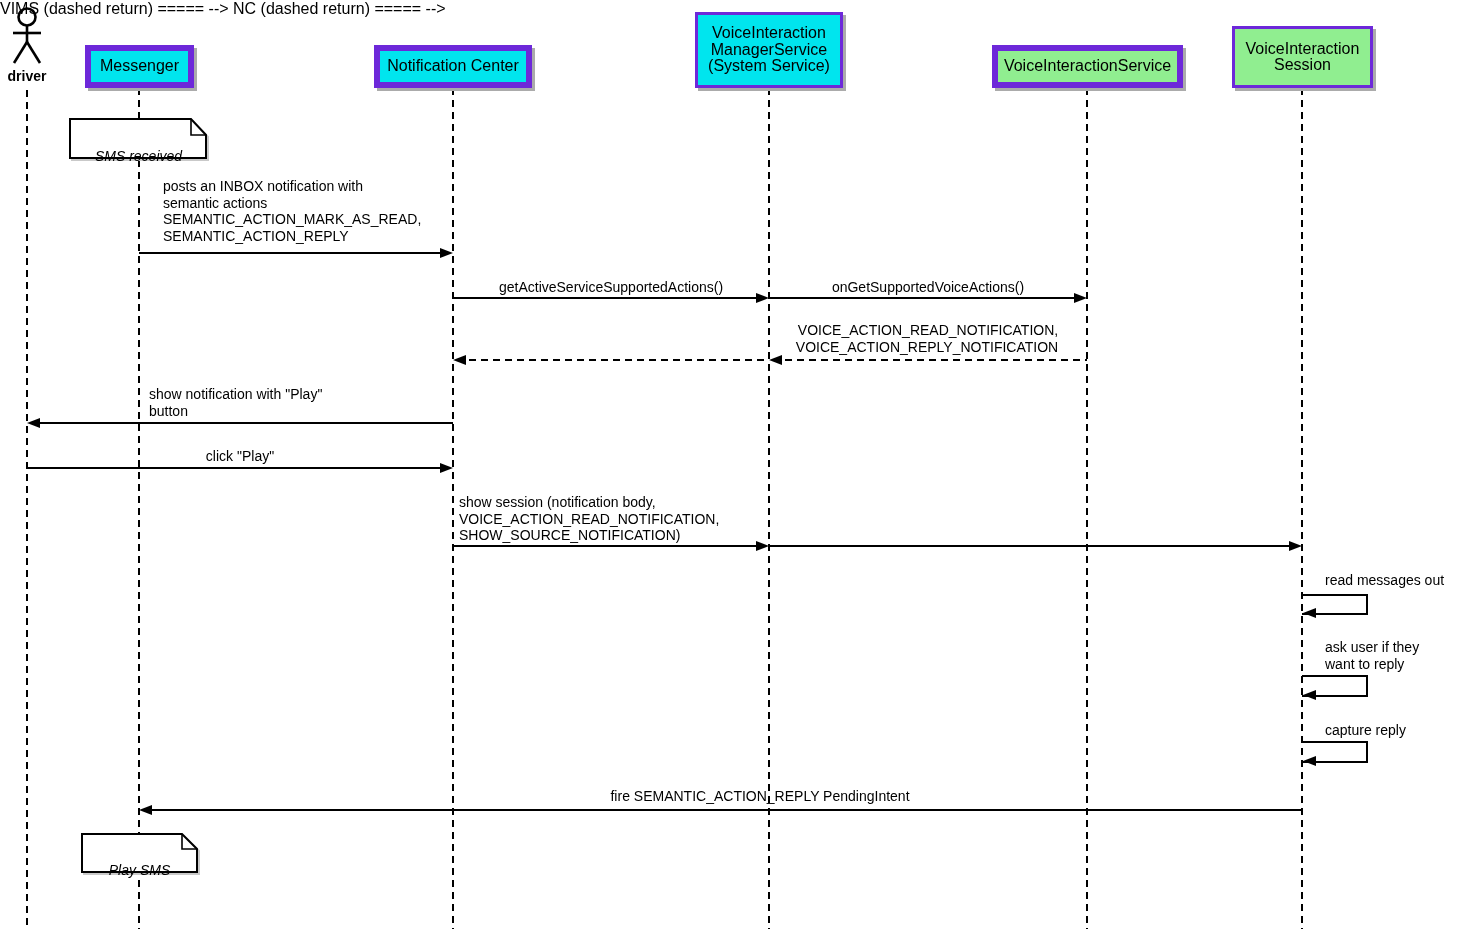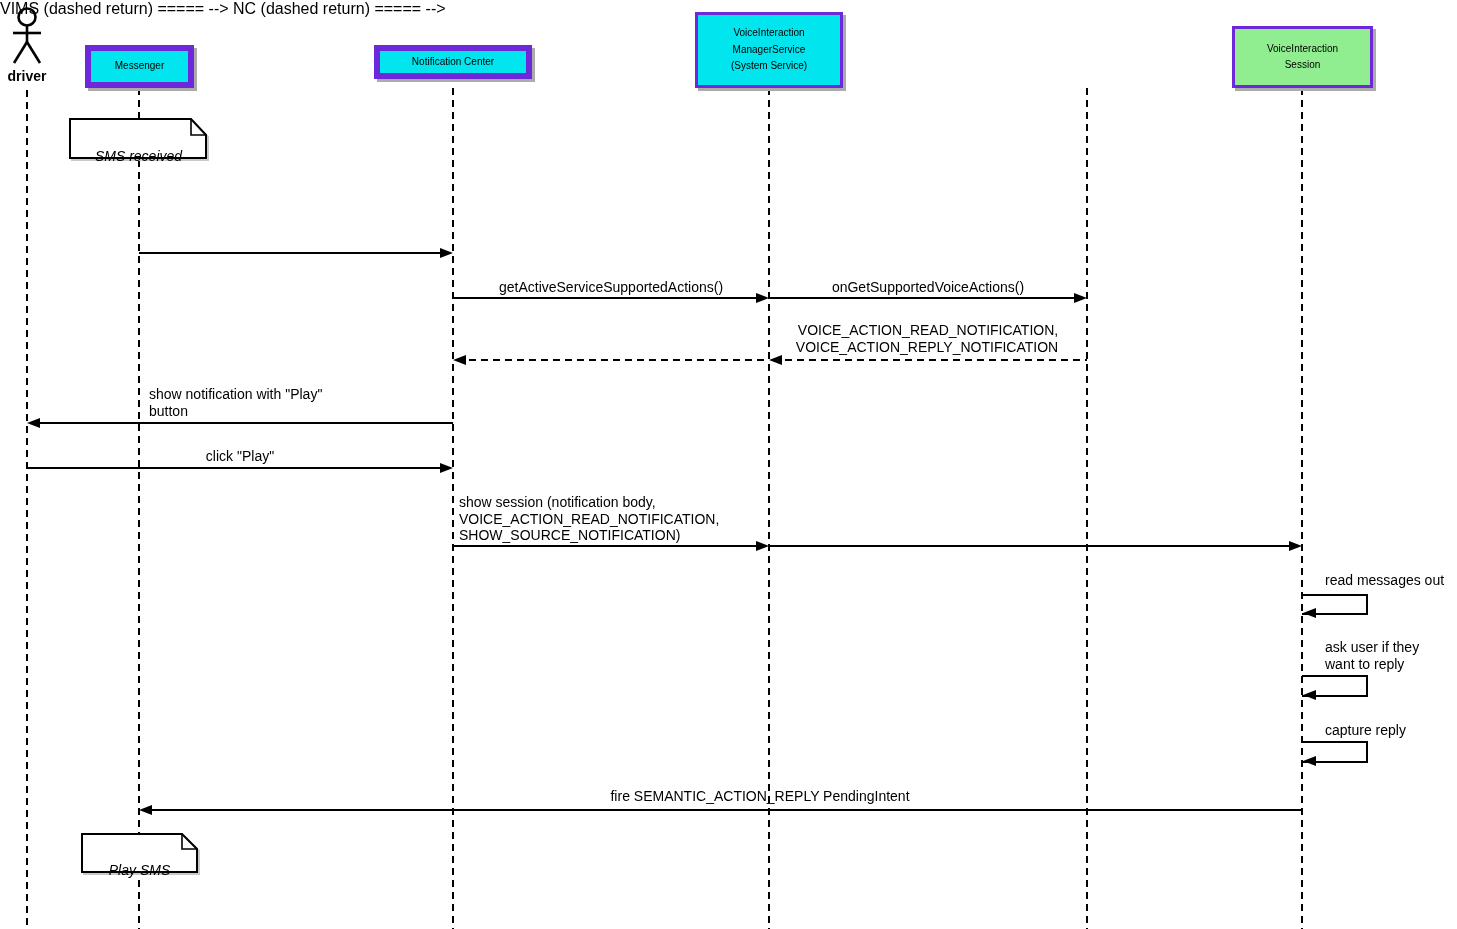--- a/index.html
+++ b/index.html
@@ -2,21 +2,21 @@
 <html><head>
 <meta charset="utf-8">
 <style>
   html,body{margin:0;padding:0;background:#fff;}
   #canvas{
     position:relative;width:1457px;height:929px;background:#ffffff;overflow:hidden;
     font-family:"Liberation Sans","DejaVu Sans",sans-serif;color:#000;
   }
   .pbox{
     position:absolute;display:flex;align-items:center;justify-content:center;
-    text-align:center;font-size:10px;line-height:16.5px;white-space:pre-line;
+    text-align:center;font-size:16px;line-height:16.5px;white-space:pre-line;
     border:6px solid #6d28d9;box-shadow:3px 3px 0 #ababab;box-sizing:border-box;
   }
   .pbox.cyan{background:#00e5ee;}
   .pbox.green{background:#90ee90;}
   .pbox.thick{border-width:3px;}
   .lifeline{
     position:absolute;width:2px;
     background:repeating-linear-gradient(180deg,#000 0 7px,transparent 7px 12px);
   }
   .mline{position:absolute;height:2px;background:#000;z-index:3;}
@@ -55,28 +55,33 @@
     <circle cx="18" cy="11" r="8.5" fill="none" stroke="#000" stroke-width="2.6"></circle>
     <line x1="18" y1="19.5" x2="18" y2="37" stroke="#000" stroke-width="2.6"></line>
     <line x1="4" y1="27" x2="32" y2="27" stroke="#000" stroke-width="2.6"></line>
     <line x1="18" y1="36" x2="5" y2="57" stroke="#000" stroke-width="2.6"></line>
     <line x1="18" y1="36" x2="31" y2="57" stroke="#000" stroke-width="2.6"></line>
   </svg>
   <div class="actor-label" style="left:27px;top:68px">driver</div>
 
   
   <div class="pbox cyan" style="left:85px;top:45px;width:109px;height:43px">Messenger</div>
-  <div class="pbox cyan" style="left:374px;top:45px;width:158px;height:34px">Notification Center</div>
+  <div class="pbox cyan" style="left:374px;top:45px;width:158px;height:43px">Notification Center</div>
   <div class="pbox cyan thick" style="left:695px;top:12px;width:148px;height:76px">VoiceInteraction
 ManagerService
 (System Service)</div>
+  <div class="pbox green" style="left:992px;top:45px;width:191px;height:43px">VoiceInteractionService</div>
   <div class="pbox green thick" style="left:1232px;top:26px;width:141px;height:62px">VoiceInteraction
 Session</div>
 
   
+  <div class="mlabel" style="left:163px;top:178px">posts an INBOX notification with
+semantic actions
+SEMANTIC_ACTION_MARK_AS_READ,
+SEMANTIC_ACTION_REPLY</div>
   <div class="mline" style="left:139px;top:252px;width:310px"></div>
   <div class="ah-r" style="left:440px;top:248px"></div>
 
   
   <div class="mlabel center" style="left:611px;top:279px">getActiveServiceSupportedActions()</div>
   <div class="mline" style="left:453px;top:297px;width:312px"></div>
   <div class="ah-r" style="left:756px;top:293px"></div>
 
   
   <div class="mlabel center" style="left:928px;top:279px">onGetSupportedVoiceActions()</div>

